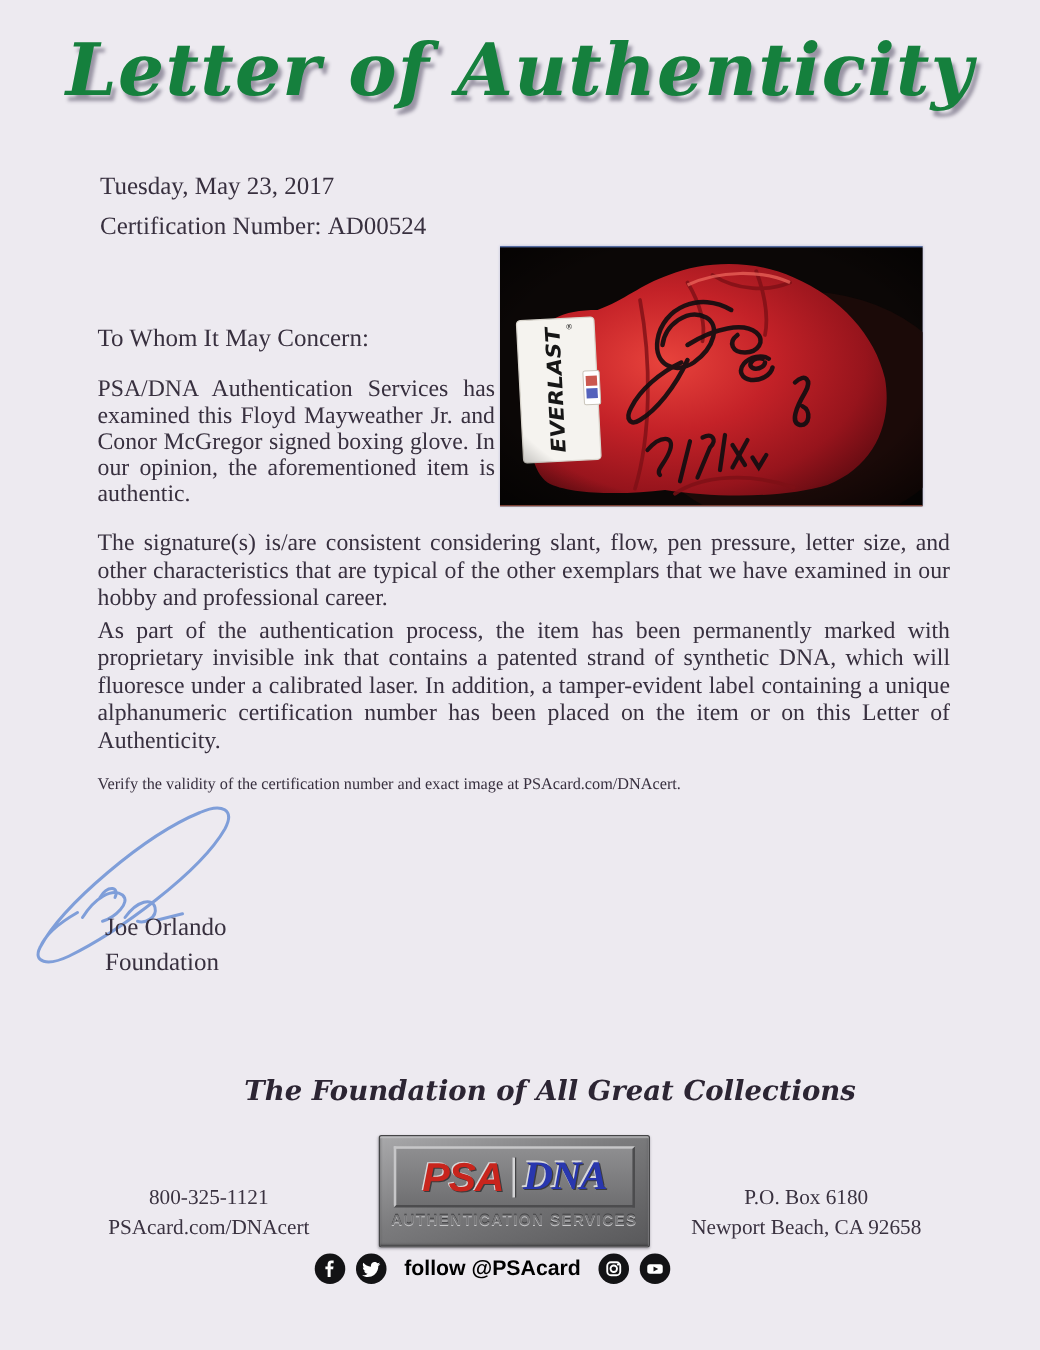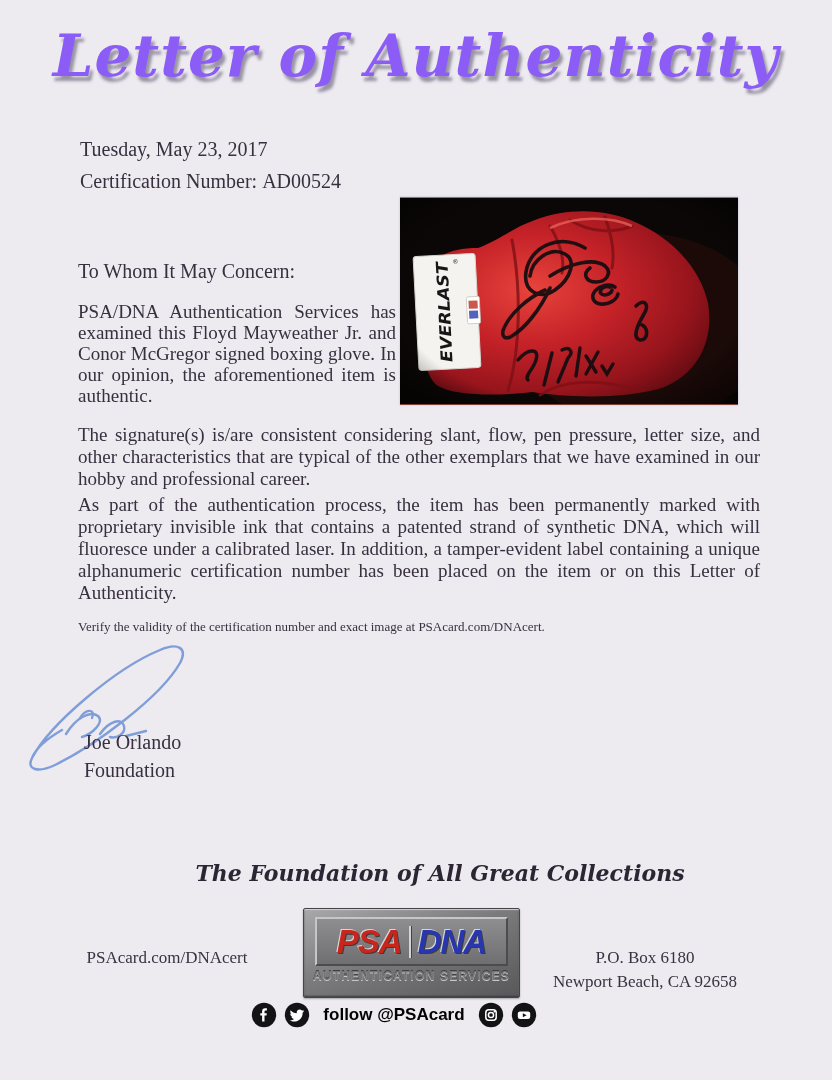--- a/index.html
+++ b/index.html
@@ -7,21 +7,21 @@
     position:relative;width:832px;height:1080px;overflow:hidden;
     background:#edeaf0;
     font-family:"Liberation Serif",serif;
     color:#38303f;
   }
   .abs{position:absolute;}
   
   .title{
     top:22px;left:0;right:0;text-align:center;
     font:italic 700 58px "DejaVu Serif",serif;
-    color:#8b5cf6;letter-spacing:1px;
+    color:#15803d;letter-spacing:1px;
     text-shadow:3px 5px 3px rgba(50,45,70,.45);
   }
   
   .date-line{top:138px;left:80px;font-size:20px;}
   .cert-line{top:170px;left:80px;font-size:20px;}
   
   .photo{
     top:197px;left:400px;width:338px;height:206px;
     background:#0b0706;
     border-top:1px solid #5f7ec2;border-bottom:1px solid #7c4034;
@@ -57,21 +57,21 @@
     display:flex;align-items:center;justify-content:center;
     border:2px solid;border-color:#c6c6c8 #4c4c4e #4c4c4e #c6c6c8;
     background:linear-gradient(#8e8e90,#6f6f71);
   }
   .badge-psa,.badge-dna{
     font-style:italic;font-weight:900;font-size:33px;line-height:1;
     letter-spacing:-1px;transform:scaleY(.98);
     text-shadow:1px 1px 0 #3c3c3e,-1px -1px 0 #d8d8da;
   }
   .badge-psa{color:#c8251d;}
-  .badge-dna{color:#2937ae;}
+  .badge-dna{color:#2937ae;font-family:Liberation Serif, serif;}
   .badge-divider{width:2px;height:32px;background:#d4d4d6;box-shadow:1px 0 0 #434345;margin:0 7px;}
   .badge-subtitle{
     text-align:center;font-size:12px;font-weight:bold;letter-spacing:1.2px;
     color:#767678;margin-top:2px;
     text-shadow:0 1px 0 #c7c7c9,0 -1px 0 #404042;
     white-space:nowrap;
   }
   .contact{width:220px;text-align:center;font-size:17px;line-height:24px;color:#3a3240;}
   .contact-left{top:946px;left:57px;}
   .contact-right{top:946px;left:535px;}
@@ -187,20 +187,21 @@
   <div class="abs badge">
     <div class="badge-frame">
       <span class="badge-psa">PSA</span>
       <span class="badge-divider"></span>
       <span class="badge-dna">DNA</span>
     </div>
     <div class="badge-subtitle">AUTHENTICATION SERVICES</div>
   </div>
 
   <div class="abs contact contact-left">
+    <div>800-325-1121</div>
     <div>PSAcard.com/DNAcert</div>
   </div>
 
   <div class="abs contact contact-right">
     <div>P.O. Box 6180</div>
     <div>Newport Beach, CA 92658</div>
   </div>
 
   <div class="abs social">
     <svg width="26" height="26" viewBox="0 0 26 26">

